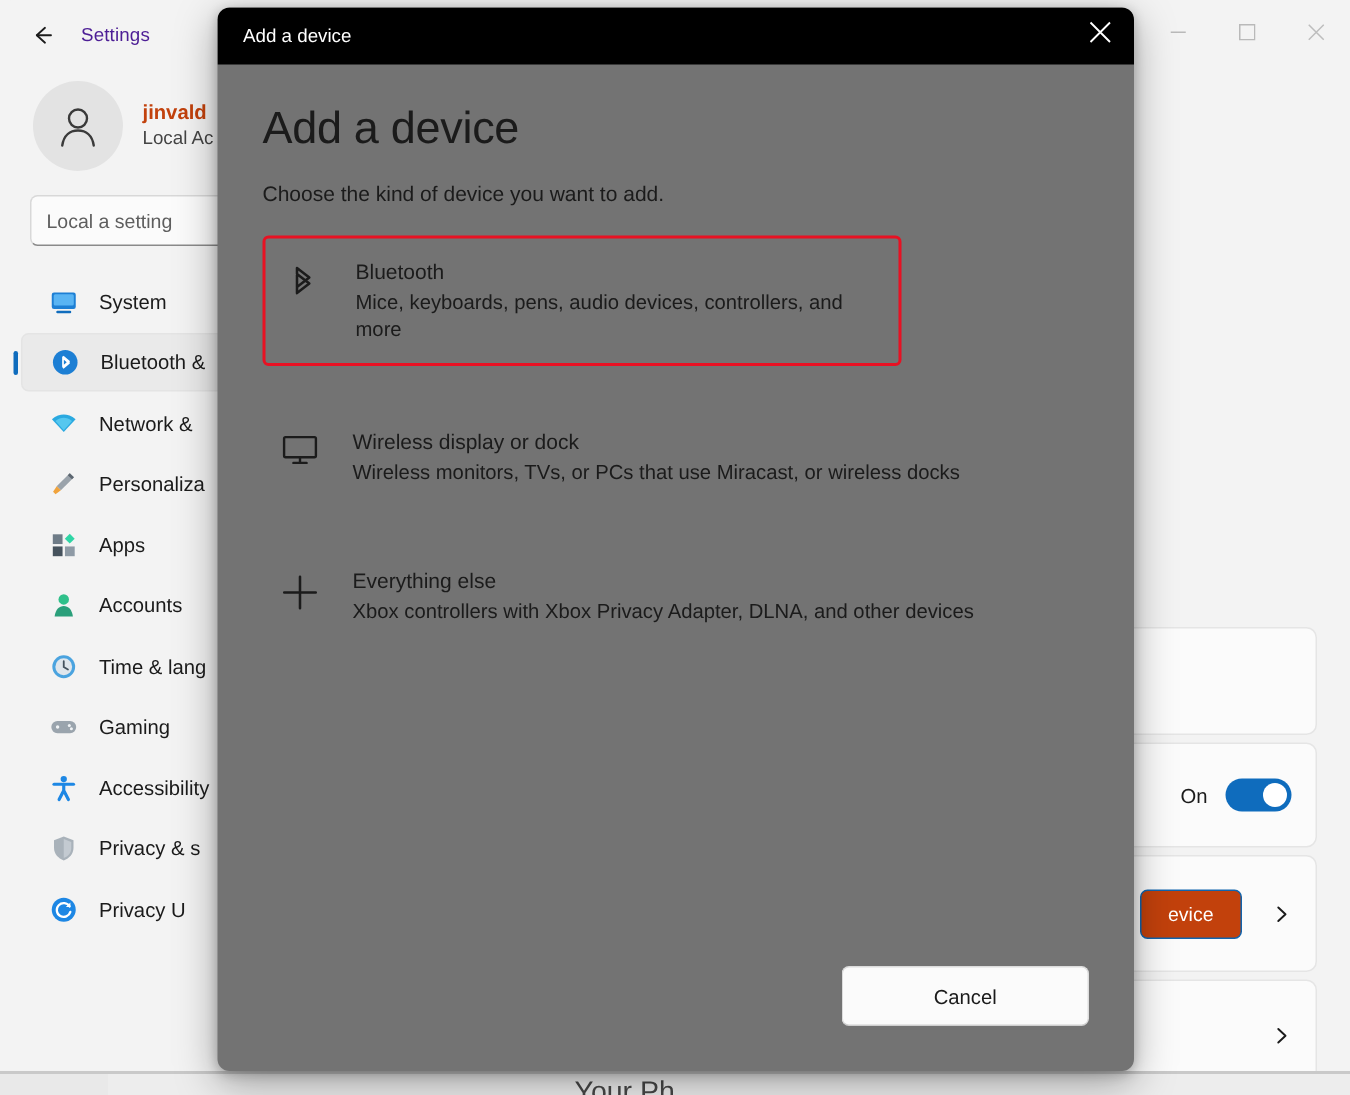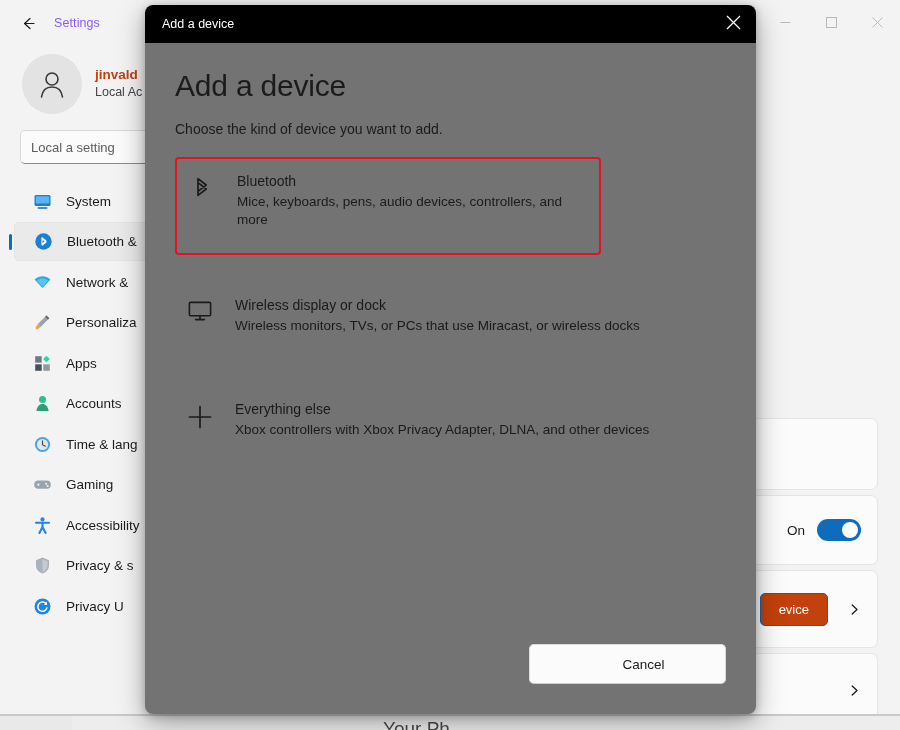--- a/index.html
+++ b/index.html
@@ -53,21 +53,21 @@
   }
   .back-btn {
     width: 32px; height: 32px;
     display: flex; align-items: center; justify-content: center;
     border-radius: 4px;
     color: #1b1b1b;
   }
   .back-btn svg { display: block; }
   .title-text {
     font-size: 12.5px;
-    color: #8b5cf6;
+    color: #4c1d95;
     letter-spacing: .1px;
   }
   .win-controls {
     position: absolute;
     right: 0; top: 0;
     height: 46px;
     display: flex;
   }
   .win-btn {
     width: 46px; height: 46px;
@@ -313,21 +313,21 @@
     color: #1b1b1b;
     margin-bottom: 20px;
   }
 
   .options { display: flex; flex-direction: column; }
   .option {
     position: relative;
     display: flex;
     align-items: flex-start;
     gap: 22px;
-    padding: 13px 14px 24px 12px;
+    padding: 13px 14px 13px 12px;
     border-radius: 4px;
     box-sizing: border-box;
   }
   .option.highlighted {
     border: 2px solid #e81123;
     width: 426px;
   }
   .opt-icon {
     width: 26px;
     flex: 0 0 26px;
@@ -362,21 +362,20 @@
     height: 38px;
     background: #fbfbfb;
     border: 1px solid #dcdcdc;
     border-bottom-color: #cfcfcf;
     border-radius: 5px;
     font-size: 13.5px;
     color: #1b1b1b;
     display: flex;
     align-items: center;
     justify-content: center;
-    padding-left: 32px;
   }
 </style>
 </head>
 <body>
 
 <div id="app">
 
   <div class="settings-window">
 
     <div class="titlebar">

